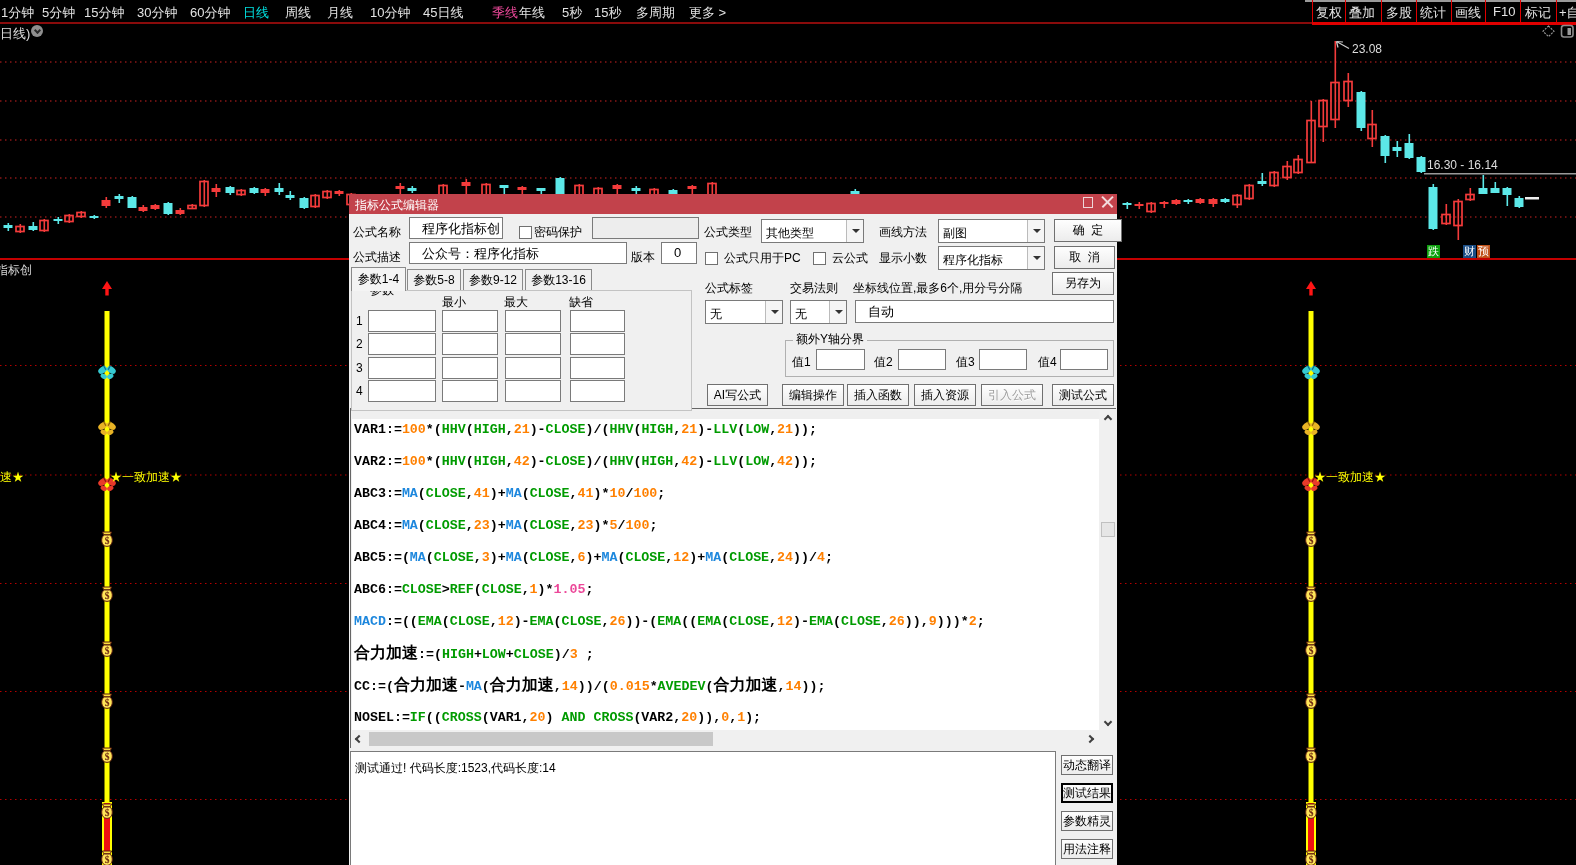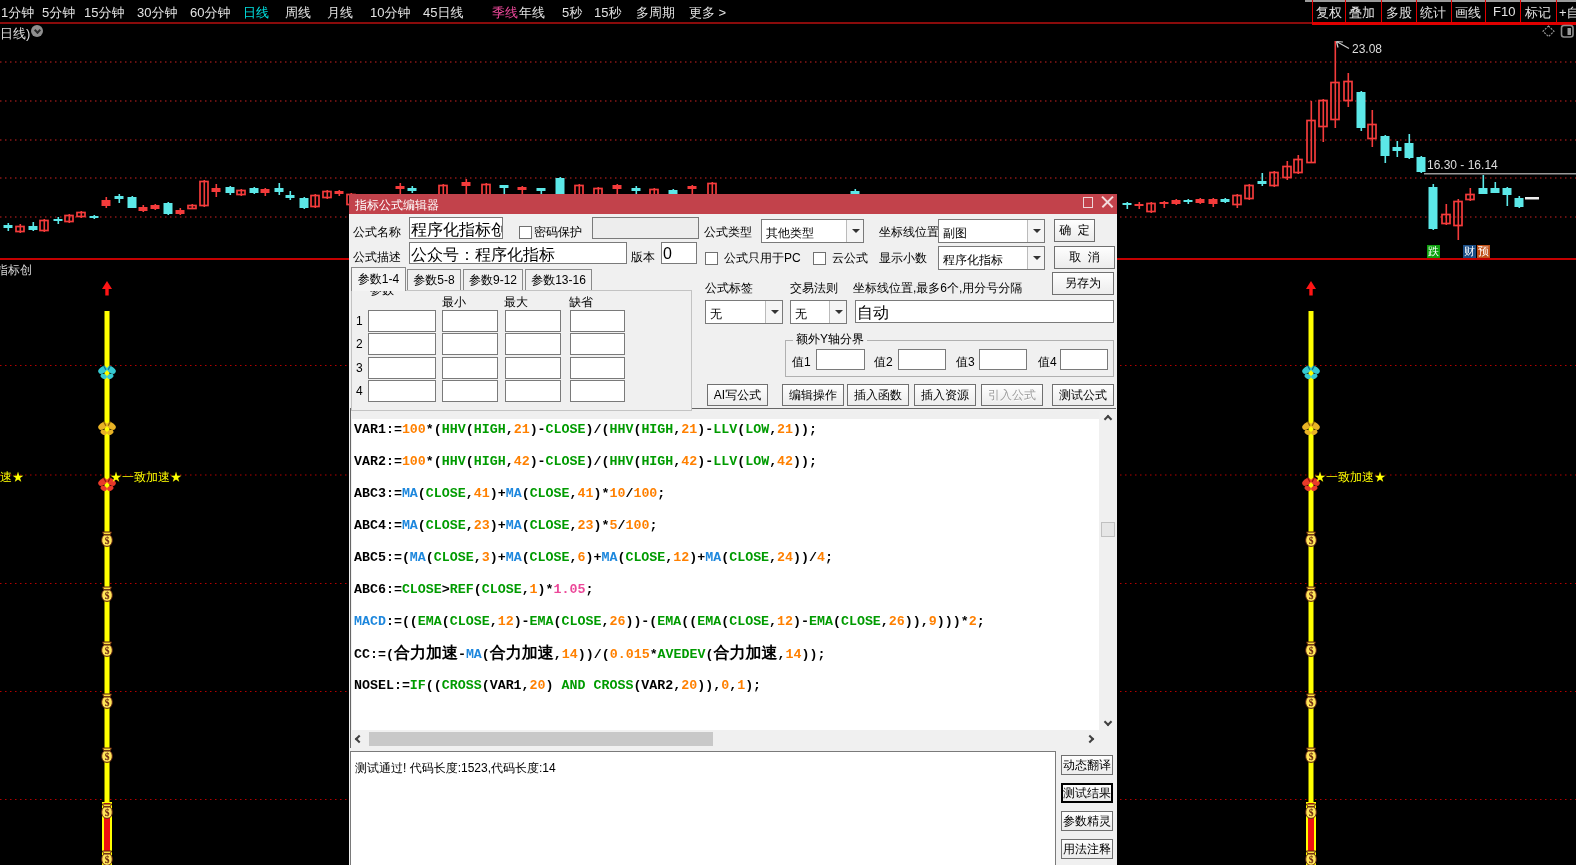--- a/index.html
+++ b/index.html
@@ -1,21 +1,21 @@
 <!DOCTYPE html>
 <html><head><meta charset="utf-8"><style>
 *{margin:0;padding:0;box-sizing:border-box;}
 html,body{width:1576px;height:865px;background:#000;overflow:hidden;
  font-family:"Liberation Sans",sans-serif;}
 .abs{position:absolute;}
 #menu span{position:absolute;top:4px;font-size:13px;color:#e3e3e3;white-space:nowrap;}
 .rbtn{position:absolute;top:4px;font-size:13px;color:#e3e3e3;white-space:nowrap;}
 .rsep{position:absolute;top:0;width:1px;height:22px;background:#e00000;}
 .dlg-label{position:absolute;font-size:12px;color:#000;white-space:nowrap;}
-.inp{position:absolute;background:#fff;border:1px solid #7a7a7a;font-size:16px;color:#000;padding:2px 1px;white-space:nowrap;overflow:hidden;}
+.inp{position:absolute;background:#fff;border:1px solid #7a7a7a;font-size:13px;color:#000;padding:2px 12px;white-space:nowrap;overflow:hidden;}
 .btn{position:absolute;background:linear-gradient(#fefefe,#ececec);border:1px solid #707070;font-size:12px;color:#000;text-align:center;white-space:nowrap;}
 .cb{position:absolute;width:13px;height:13px;background:#fff;border:1px solid #707070;}
 .combo{position:absolute;background:#fff;border:1px solid #7a7a7a;font-size:12px;color:#000;}
 .combo .ar{position:absolute;right:0;top:0;bottom:0;width:17px;background:#f5f5f5;border-left:1px solid #bbb;}
 .combo .ar:after{content:"";position:absolute;left:4.5px;top:9px;border:4px solid transparent;border-top:4.5px solid #333;}
 .cl{height:32px;line-height:32px;white-space:pre;}
 #code{position:absolute;left:352px;top:411px;width:747px;height:319px;background:#fff;
  font-family:"Liberation Mono",monospace;font-weight:bold;font-size:13.3px;color:#000;
  padding:3px 0 0 2px;overflow:hidden;}
 #code i{font-style:normal;}
@@ -394,26 +394,26 @@
     <div class="dlg-label" style="left:4px;top:30px;">公式名称</div>
     <div class="inp" style="left:60px;top:23px;width:94px;height:22px;">程序化指标创</div>
     <div class="cb" style="left:170px;top:32px;"></div>
     <div class="dlg-label" style="left:185px;top:30px;">密码保护</div>
     <div class="inp" style="left:243px;top:23px;width:107px;height:22px;background:#ededed;"></div>
     <div class="dlg-label" style="left:355px;top:30px;">公式类型</div>
     <div class="combo" style="left:412px;top:25px;width:103px;height:24px;">
       <span style="position:absolute;left:4px;top:5px">其他类型</span>
       <div class="ar"></div>
     </div>
-    <div class="dlg-label" style="left:530px;top:30px;">坐标线位置</div>
+    <div class="dlg-label" style="left:530px;top:30px;">画线方法</div>
     <div class="combo" style="left:589px;top:25px;width:107px;height:24px;">
       <span style="position:absolute;left:4px;top:5px">副图</span>
       <div class="ar"></div>
     </div>
-    <div class="btn" style="left:705px;top:25px;width:41px;height:23px;line-height:21px;">确&nbsp;&nbsp;定</div>
+    <div class="btn" style="left:705px;top:25px;width:68px;height:23px;line-height:21px;">确&nbsp;&nbsp;定</div>
     <div class="dlg-label" style="left:4px;top:55px;">公式描述</div>
     <div class="inp" style="left:60px;top:48px;width:218px;height:22px;">公众号：程序化指标</div>
     <div class="dlg-label" style="left:282px;top:55px;">版本</div>
     <div class="inp" style="left:312px;top:48px;width:36px;height:22px;">0</div>
     <div class="cb" style="left:356px;top:58px;"></div>
     <div class="dlg-label" style="left:375px;top:56px;">公式只用于PC</div>
     <div class="cb" style="left:464px;top:58px;"></div>
     <div class="dlg-label" style="left:483px;top:56px;">云公式</div>
     <div class="dlg-label" style="left:530px;top:56px;">显示小数</div>
     <div class="combo" style="left:589px;top:52px;width:107px;height:24px;">
@@ -482,20 +482,21 @@
     <div class="abs" style="left:1px;top:214px;width:766px;height:340px;border-top:1.5px solid #666;border-left:1.5px solid #666;background:#f0f0f0;"></div>
   </div>
 <div id="code">
     <div class="cl">VAR1:=<i style="color:#ff8000">100</i>*(<i style="color:#009b00">HHV</i>(<i style="color:#009b00">HIGH</i>,<i style="color:#ff8000">21</i>)-<i style="color:#009b00">CLOSE</i>)/(<i style="color:#009b00">HHV</i>(<i style="color:#009b00">HIGH</i>,<i style="color:#ff8000">21</i>)-<i style="color:#009b00">LLV</i>(<i style="color:#009b00">LOW</i>,<i style="color:#ff8000">21</i>));</div>
 <div class="cl">VAR2:=<i style="color:#ff8000">100</i>*(<i style="color:#009b00">HHV</i>(<i style="color:#009b00">HIGH</i>,<i style="color:#ff8000">42</i>)-<i style="color:#009b00">CLOSE</i>)/(<i style="color:#009b00">HHV</i>(<i style="color:#009b00">HIGH</i>,<i style="color:#ff8000">42</i>)-<i style="color:#009b00">LLV</i>(<i style="color:#009b00">LOW</i>,<i style="color:#ff8000">42</i>));</div>
 <div class="cl">ABC3:=<i style="color:#1d87dd">MA</i>(<i style="color:#009b00">CLOSE</i>,<i style="color:#ff8000">41</i>)+<i style="color:#1d87dd">MA</i>(<i style="color:#009b00">CLOSE</i>,<i style="color:#ff8000">41</i>)*<i style="color:#ff8000">10</i>/<i style="color:#ff8000">100</i>;</div>
 <div class="cl">ABC4:=<i style="color:#1d87dd">MA</i>(<i style="color:#009b00">CLOSE</i>,<i style="color:#ff8000">23</i>)+<i style="color:#1d87dd">MA</i>(<i style="color:#009b00">CLOSE</i>,<i style="color:#ff8000">23</i>)*<i style="color:#ff8000">5</i>/<i style="color:#ff8000">100</i>;</div>
 <div class="cl">ABC5:=(<i style="color:#1d87dd">MA</i>(<i style="color:#009b00">CLOSE</i>,<i style="color:#ff8000">3</i>)+<i style="color:#1d87dd">MA</i>(<i style="color:#009b00">CLOSE</i>,<i style="color:#ff8000">6</i>)+<i style="color:#1d87dd">MA</i>(<i style="color:#009b00">CLOSE</i>,<i style="color:#ff8000">12</i>)+<i style="color:#1d87dd">MA</i>(<i style="color:#009b00">CLOSE</i>,<i style="color:#ff8000">24</i>))/<i style="color:#ff8000">4</i>;</div>
 <div class="cl">ABC6:=<i style="color:#009b00">CLOSE</i>&gt;<i style="color:#009b00">REF</i>(<i style="color:#009b00">CLOSE</i>,<i style="color:#ff8000">1</i>)*<i style="color:#ec4899">1.05</i>;</div>
 <div class="cl"><i style="color:#1d87dd">MACD</i>:=((<i style="color:#009b00">EMA</i>(<i style="color:#009b00">CLOSE</i>,<i style="color:#ff8000">12</i>)-<i style="color:#009b00">EMA</i>(<i style="color:#009b00">CLOSE</i>,<i style="color:#ff8000">26</i>))-(<i style="color:#009b00">EMA</i>((<i style="color:#009b00">EMA</i>(<i style="color:#009b00">CLOSE</i>,<i style="color:#ff8000">12</i>)-<i style="color:#009b00">EMA</i>(<i style="color:#009b00">CLOSE</i>,<i style="color:#ff8000">26</i>)),<i style="color:#ff8000">9</i>)))*<i style="color:#ff8000">2</i>;</div>
+<div class="cl"><b>合力加速</b>:=(<i style="color:#009b00">HIGH</i>+<i style="color:#009b00">LOW</i>+<i style="color:#009b00">CLOSE</i>)/<i style="color:#ff8000">3</i> ;</div>
 <div class="cl">CC:=(<b>合力加速</b>-<i style="color:#1d87dd">MA</i>(<b>合力加速</b>,<i style="color:#ff8000">14</i>))/(<i style="color:#ff8000">0.015</i>*<i style="color:#009b00">AVEDEV</i>(<b>合力加速</b>,<i style="color:#ff8000">14</i>));</div>
 <div class="cl">NOSEL:=<i style="color:#009b00">IF</i>((<i style="color:#009b00">CROSS</i>(VAR1,<i style="color:#ff8000">20</i>) <i style="color:#009b00">AND</i> <i style="color:#009b00">CROSS</i>(VAR2,<i style="color:#ff8000">20</i>)),<i style="color:#ff8000">0</i>,<i style="color:#ff8000">1</i>);</div>
   </div>
 <div class="abs" style="left:352px;top:411px;width:747px;height:8px;background:#efefef;"></div>
 <div class="abs" style="left:1100px;top:411px;width:16px;height:319px;background:#f0f0f0;"></div>
 <div class="abs" style="left:1105px;top:416px;width:6px;height:6px;border-left:2px solid #404040;border-top:2px solid #404040;transform:rotate(45deg);"></div>
 <div class="abs" style="left:1105px;top:719px;width:6px;height:6px;border-left:2px solid #404040;border-top:2px solid #404040;transform:rotate(225deg);"></div>
 <div class="abs" style="left:1101px;top:522px;width:14px;height:15px;background:#e6e6e6;border:1px solid #c0c0c0;"></div>
 <div class="abs" style="left:352px;top:731px;width:747px;height:16px;background:#f0f0f0;"></div>
 <div class="abs" style="left:356px;top:736px;width:6px;height:6px;border-left:2px solid #404040;border-top:2px solid #404040;transform:rotate(-45deg);"></div>

